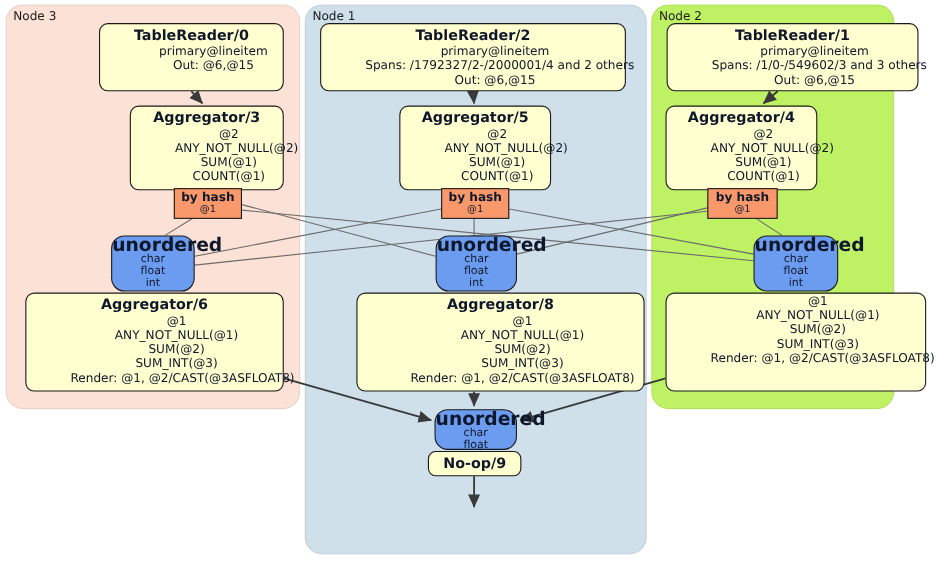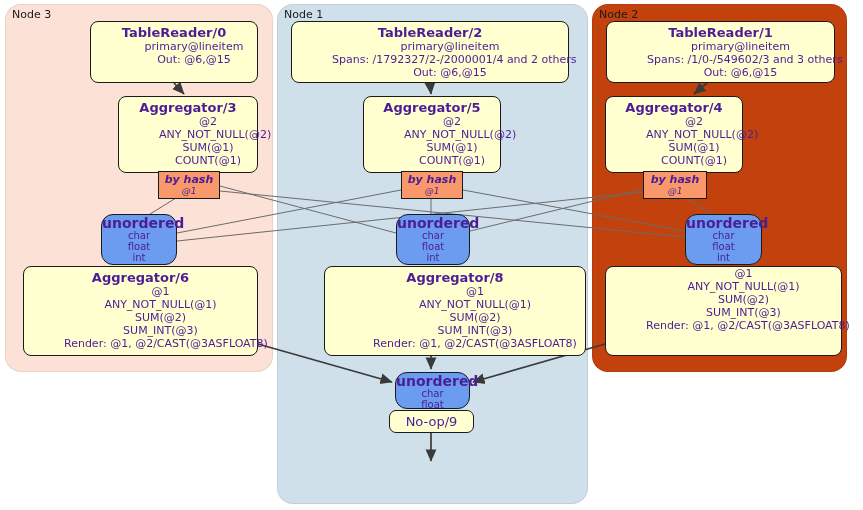--- a/index.html
+++ b/index.html
@@ -14,45 +14,45 @@
     box-sizing:border-box; z-index:0;
   }
   .region-label {
     position:absolute; top:3px; left:6px;
     font-size:11px; color:#1c1c1c;
   }
   .edges { position:absolute; left:0; top:0; z-index:1; }
   .pbox, .router, .sync, .smallbox {
     position:absolute; box-sizing:border-box;
     border:1px solid #1a1a1a; text-align:center;
-    color:#4c1d95;
+    color:#0f172a;
   }
   .pbox { border-radius:8px; z-index:2; }
   .pbox-title { font-weight:bold; font-size:13px; line-height:15px; padding-top:3px; white-space:nowrap; }
   .pbox-line  { font-size:11px; line-height:13px; white-space:nowrap;padding-left:40px; }
-  .router { border-radius:0; z-index:3;font-style:italic; }
+  .router { border-radius:0; z-index:3; }
   .router-title { font-weight:bold; font-size:11px; line-height:12px; padding-top:2px; }
   .router-sub { font-size:9px; line-height:11px; }
   .sync { border-radius:12px; z-index:2; }
-  .sync-title { font-weight:bold; font-size:14px; line-height:13px; padding-top:2px; }
+  .sync-title { font-weight:bold; font-size:17px; line-height:13px; padding-top:2px; }
   .sync-line { font-size:10px; line-height:11px; }
-  .smallbox { border-radius:7px; z-index:2; font-weight:normal; font-size:13px; line-height:21px; white-space:nowrap; }
+  .smallbox { border-radius:7px; z-index:2; font-weight:bold; font-size:13px; line-height:21px; white-space:nowrap; }
 </style>
 </head>
 <body>
 
 <div class="canvas">
 
   <div class="region" style="left: 5px; top: 4px; width: 268px; height: 368px; background: rgb(251, 225, 214);">
     <span class="region-label">Node 3</span>
   </div>
   <div class="region" style="left: 277px; top: 4px; width: 311px; height: 500px; background: rgb(207, 224, 235);">
     <span class="region-label">Node 1</span>
   </div>
-  <div class="region" style="left: 592px; top: 4px; width: 255px; height: 368px; background: #c2410c;">
+  <div class="region" style="left: 592px; top: 4px; width: 221px; height: 368px; background: #bef264;">
     <span class="region-label">Node 2</span>
   </div>
 
   <svg class="edges" width="863" height="510">
     <defs>
       <marker id="arrow" markerWidth="8" markerHeight="8" viewBox="0 0 10 10" refX="8.5" refY="5" orient="auto">
         <path d="M0,1 L9,5 L0,9 z" fill="#3A3A3A"></path>
       </marker>
     </defs>
     <g stroke="#6B6B6B" stroke-width="1" fill="none">

